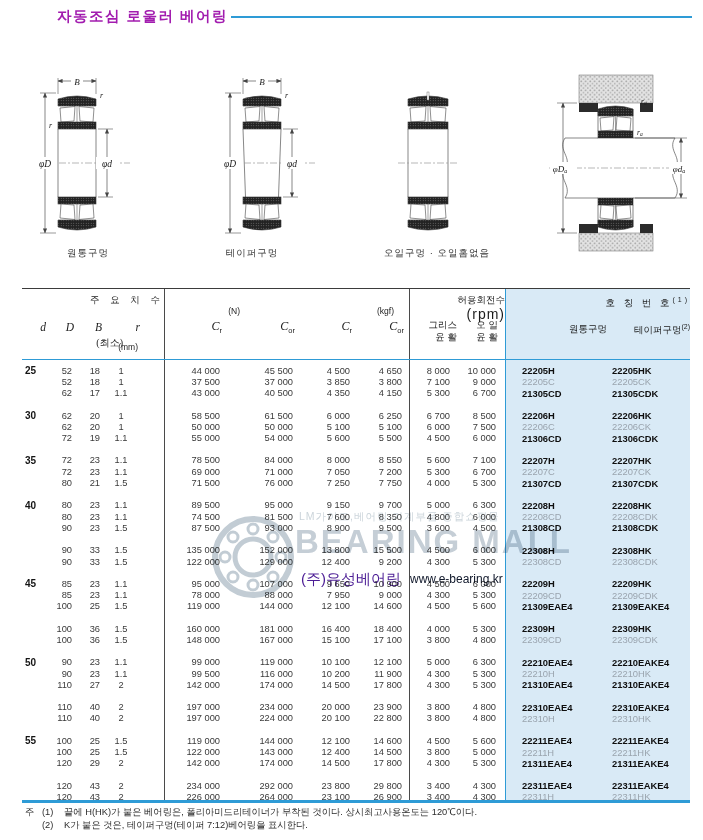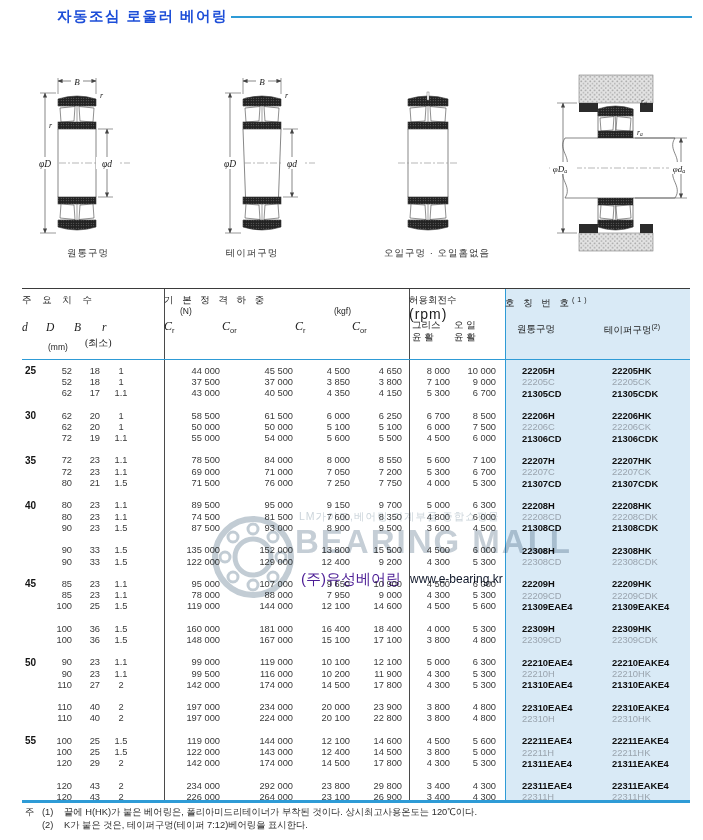--- a/index.html
+++ b/index.html
@@ -1,38 +1,38 @@
 <!DOCTYPE html>
 <html><head>
 <meta charset="utf-8">
 <style>
   html,body{margin:0;padding:0;background:#888;}
   .page{position:relative;width:703px;height:840px;background:#ffffff;overflow:hidden;
         font-family:"Liberation Sans",sans-serif;color:#222;}
   
   .title{position:absolute;left:57px;top:7px;font-size:14.5px;font-weight:bold;
-         letter-spacing:1.5px;color:#1d4ed8;}
+         letter-spacing:1.5px;color:#a21caf;}
   .title-rule{position:absolute;left:231px;top:16px;width:461px;height:2px;background:#2e9bd6;}
   
   .diag{position:absolute;}
   .cap{position:absolute;top:247px;font-size:9.5px;color:#333;text-align:center;letter-spacing:1px;}
   .cap1{left:38px;width:100px;}
   .cap2{left:202px;width:100px;}
   .cap3{left:357px;width:160px;}
   svg text{font-family:"Liberation Serif",serif;font-style:italic;fill:#222;}
   
   .tablewrap{position:absolute;left:22px;top:288px;width:668px;height:514px;
              border-top:1.5px solid #3b3b3b;}
   .bluepanel{position:absolute;left:483px;top:0;width:185px;bottom:3px;background:#d9eaf6;}
   .vline{position:absolute;top:0;bottom:3px;width:1px;background:#4a4a4a;}
   .vline.v1{left:142px;} .vline.v2{left:387px;}
   .vline.vb{left:483px;background:#2e9bd6;}
   .bottom-rule{position:absolute;left:0;right:0;bottom:0;height:3px;background:#2e9bd6;}
   .thead{position:relative;height:70px;border-bottom:1px solid #2e9bd6;font-size:9.5px;color:#1c1c1c;}
-  .h-abs{position:absolute;text-align:left;}
+  .h-abs{position:absolute;text-align:right;}
   .h-dims-title{left:0;width:142px;top:5px;letter-spacing:4px;}
   .h-dims-unit{left:26px;width:90px;top:17px;font-size:8.5px;margin-top:36px;}
   .h-serif{font-family:"Liberation Serif",serif;font-style:italic;font-size:11.5px;}
   .h-col-d{left:0;width:24px;top:32px;}
   .h-col-D{left:24px;width:28px;top:32px;}
   .h-col-B{left:52px;width:28px;top:32px;}
   .h-col-r{left:80px;width:38px;top:32px;}
   .h-col-rmin{left:63px;width:38px;top:47px;font-size:10px;font-family:Liberation Serif, serif;}
   .h-load-title{left:142px;width:240px;top:5px;letter-spacing:3px;}
   .h-load-n{left:158px;width:60px;top:17px;font-size:8.5px;}
@@ -250,21 +250,20 @@
 
     <div class="thead">
       <span class="h-abs h-dims-title">주 요 치 수</span>
       <span class="h-abs h-dims-unit">(mm)</span>
       <span class="h-abs h-serif h-col-d">d</span>
       <span class="h-abs h-serif h-col-D">D</span>
       <span class="h-abs h-serif h-col-B">B</span>
       <span class="h-abs h-serif h-col-r">r</span>
       <span class="h-abs h-col-rmin">(최소)</span>
 
-      <span class="h-abs h-load-title">기 본 정 격 하 중</span>
       <span class="h-abs h-load-n">(N)</span>
       <span class="h-abs h-load-kgf">(kgf)</span>
       <span class="h-abs h-cr1"><span class="csym">C</span><sub>r</sub></span>
       <span class="h-abs h-cor1"><span class="csym">C</span><sub>or</sub></span>
       <span class="h-abs h-cr2"><span class="csym">C</span><sub>r</sub></span>
       <span class="h-abs h-cor2"><span class="csym">C</span><sub>or</sub></span>
 
       <span class="h-abs h-speed-title">허용회전수</span>
       <span class="h-abs h-speed-unit">(rpm)</span>
       <span class="h-abs h-grease"><span>그리스</span><br><span>윤 활</span></span>

